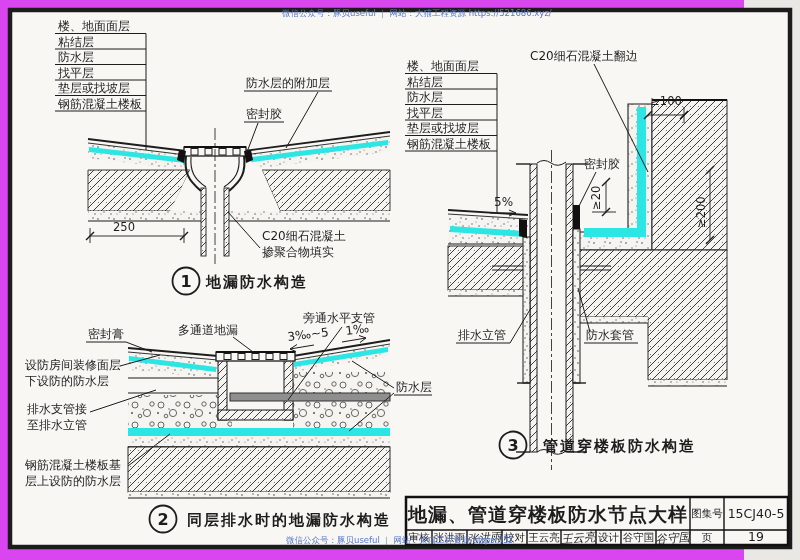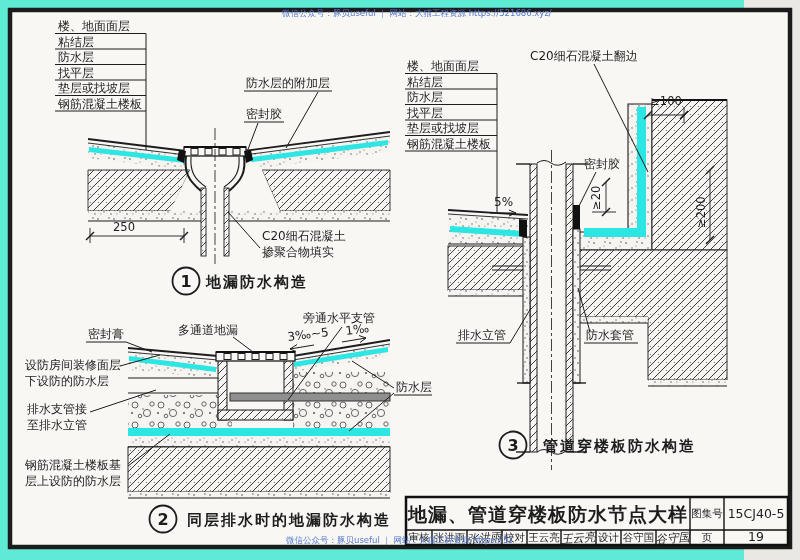--- a/index.html
+++ b/index.html
@@ -1,16 +1,16 @@
 <!DOCTYPE html>
 <html><head>
 <meta charset="utf-8">
 <style>
   html,body{margin:0;padding:0;background:#e9e8e4;}
-  .sheet{width:744px;height:560px;position:relative;background:#5eead4;
+  .sheet{width:744px;height:560px;position:relative;background:#d946ef;
          font-family:"DejaVu Sans","Liberation Sans",sans-serif;}
   svg text{font-family:"DejaVu Sans","Liberation Sans",sans-serif;fill:#1d1d1d;}
   .lbl{font-size:12px;}
   .dim{font-size:11.5px;}
   .cap{font-size:15px;font-weight:bold;letter-spacing:2px;}
   .capnum{font-size:16px;font-weight:bold;}
   .wm{font-size:8.5px;fill:#5578CC;}
   .tb-small{font-size:10.5px;}
   .tb-name{font-size:10.5px;}
   .tb-sign{font-size:11.5px;font-style:italic;}

